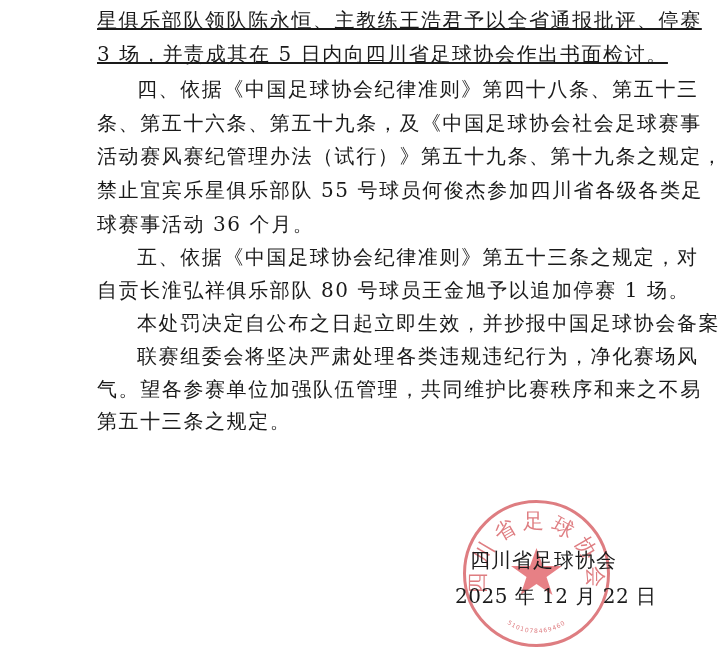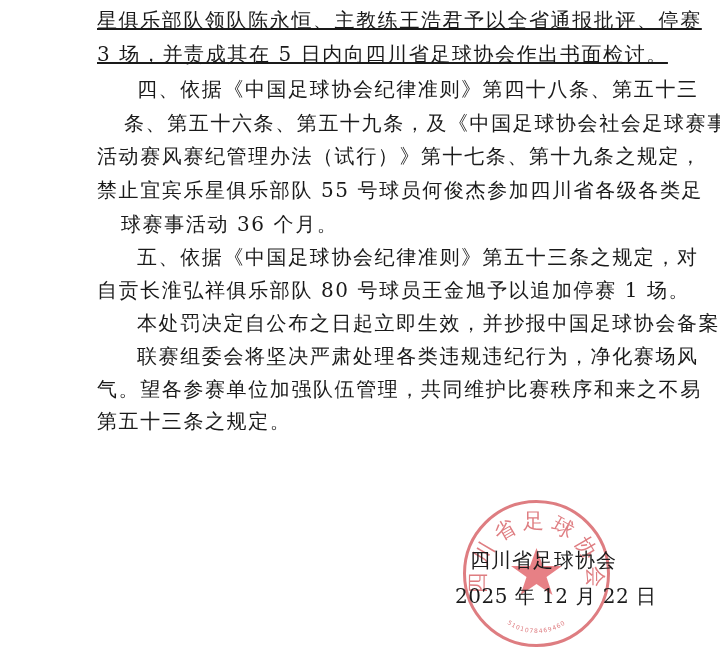--- a/index.html
+++ b/index.html
@@ -56,24 +56,24 @@
       color: #1a1a1a;
     }
   </style>
 </head>
 <body>
 
 <div class="doc">
   <div class="line justify" style="top:4px;text-decoration:underline;">星俱乐部队领队陈永恒、主教练王浩君予以全省通报批评、停赛</div>
   <div class="line" style="top:38px;text-decoration:underline;">3 场，并责成其在 5 日内向四川省足球协会作出书面检讨。</div>
   <div class="line indent" style="top:73px; width:494px; text-align:justify; text-align-last:justify;">四、依据《中国足球协会纪律准则》第四十八条、第五十三</div>
-  <div class="line justify" style="top:107px;margin-left:27px;">条、第五十六条、第五十九条，及《中国足球协会社会足球赛事</div>
-  <div class="line justify" style="top:140px;">活动赛风赛纪管理办法（试行）》第十七条、第十九条之规定，</div>
+  <div class="line justify" style="top:107px;">条、第五十六条、第五十九条，及《中国足球协会社会足球赛事</div>
+  <div class="line justify" style="top:140px;">活动赛风赛纪管理办法（试行）》第五十九条、第十九条之规定，</div>
   <div class="line justify" style="top:174px;">禁止宜宾乐星俱乐部队 55 号球员何俊杰参加四川省各级各类足</div>
-  <div class="line" style="top:208px;margin-left:24px;">球赛事活动 36 个月。</div>
+  <div class="line" style="top:208px;">球赛事活动 36 个月。</div>
   <div class="line indent" style="top:241px; width:494px; text-align:justify; text-align-last:justify;">五、依据《中国足球协会纪律准则》第五十三条之规定，对</div>
   <div class="line" style="top:274px;">自贡长淮弘祥俱乐部队 80 号球员王金旭予以追加停赛 1 场。</div>
   <div class="line indent" style="top:307px;">本处罚决定自公布之日起立即生效，并抄报中国足球协会备案。</div>
   <div class="line indent" style="top:340px; width:494px; text-align:justify; text-align-last:justify;">联赛组委会将坚决严肃处理各类违规违纪行为，净化赛场风</div>
   <div class="line justify" style="top:373px;">气。望各参赛单位加强队伍管理，共同维护比赛秩序和来之不易</div>
   <div class="line" style="top:405px;">第五十三条之规定。</div>
 </div>
 
 <div class="stamp">
   <svg width="141" height="141" viewBox="0 0 141 141">

